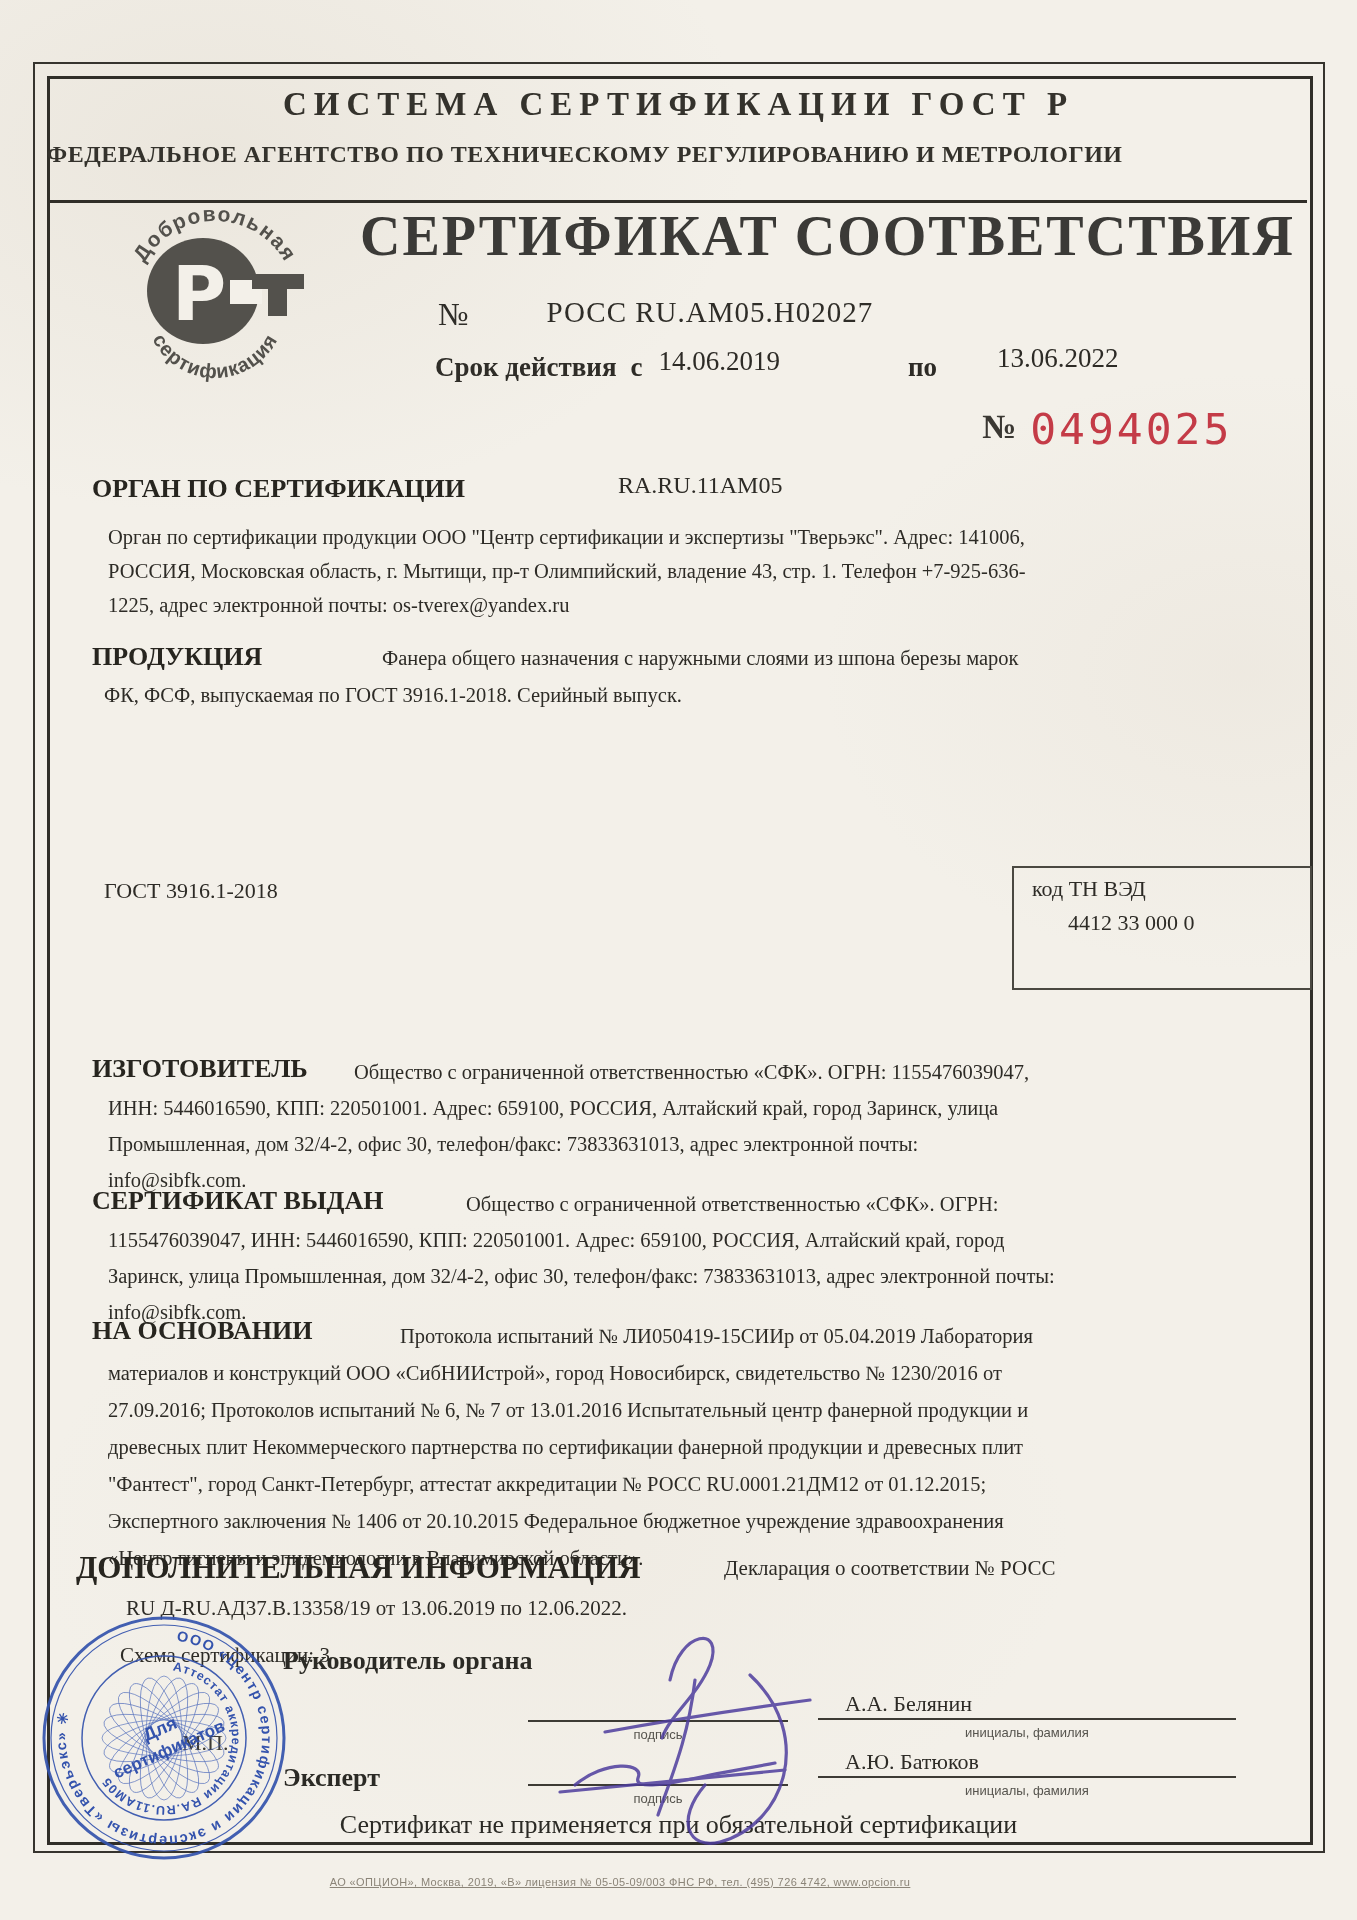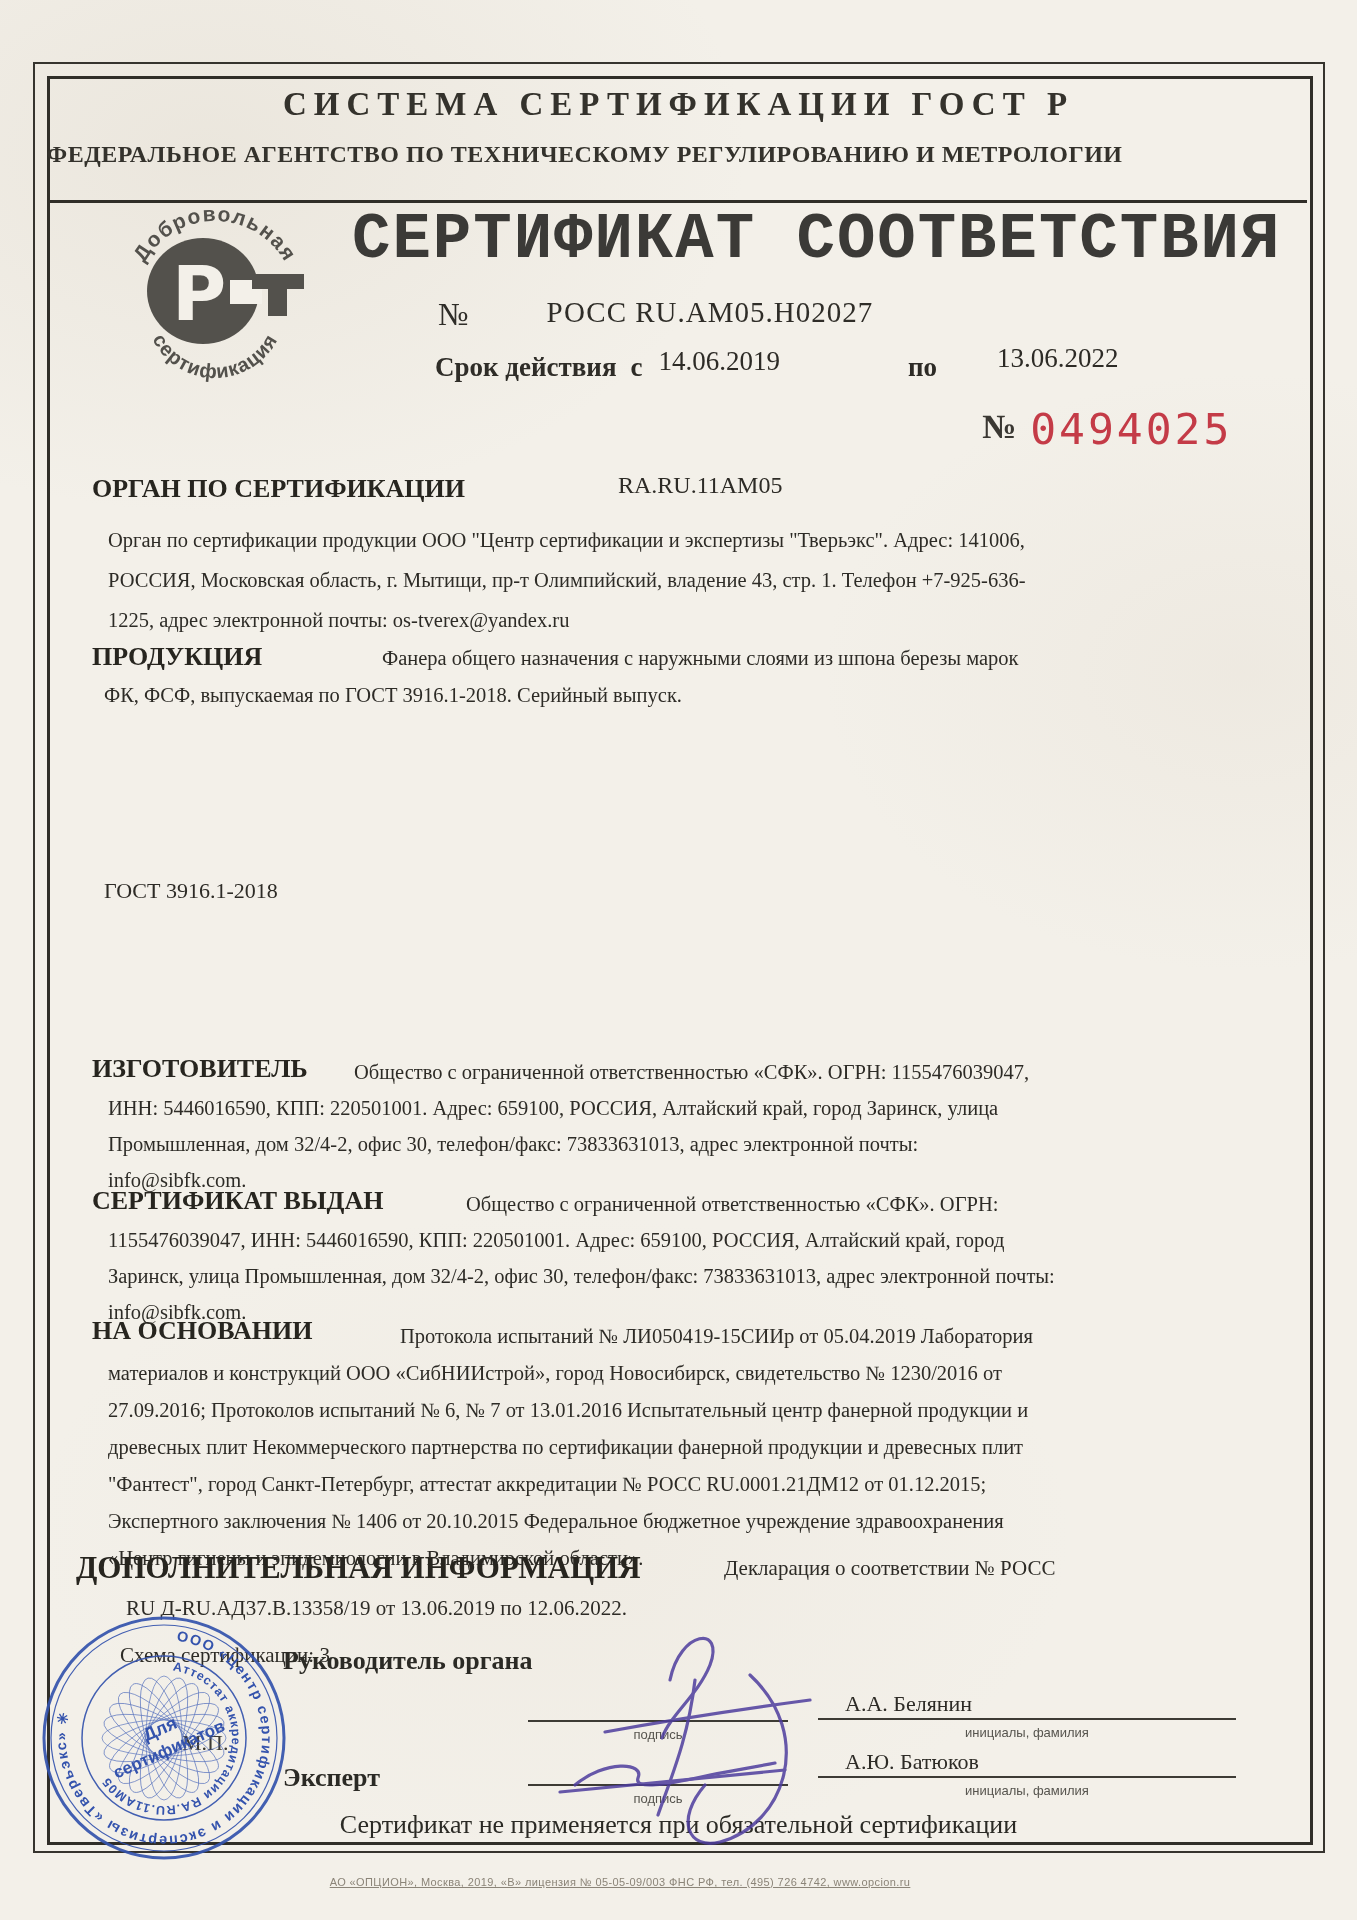--- a/index.html
+++ b/index.html
@@ -14,21 +14,21 @@
   }
   .abs{position:absolute;}
   
   #frame-outer{left:33px; top:62px; width:1288px; height:1787px; border:2px solid #36342e;}
   #frame-inner{left:47px; top:76px; width:1260px; height:1763px; border:3px solid #302e28;}
   #hdr-divider{left:50px; top:200px; width:1257px; height:3px; background:#302e28;}
   
   #hdr1{left:0; top:86px; width:1357px; text-align:center; font-weight:bold; font-size:33px; letter-spacing:7px; color:#34322c;}
   #hdr2{left:0; top:141px; width:1169px; text-align:center; font-weight:bold; font-size:24px; letter-spacing:.5px; color:#34322c;}
   
-  #title{left:352px; top:204px; width:900px; font-family:Liberation Mono, monospace; font-weight:bold; font-size:64px; letter-spacing:2px; color:#3b3a37; white-space:nowrap;}
+  #title{left:360px; top:204px; width:900px; font-family:Liberation Serif, serif; font-weight:bold; font-size:56px; letter-spacing:2px; color:#3b3a37; white-space:nowrap;}
   #certno-row{left:438px; top:296px; display:flex; align-items:flex-start;}
   #certno-row .nosign{font-size:32px; color:#2f2d28;}
   #certno-row .noval{font-size:29px; letter-spacing:1px; margin-left:78px; color:#2f2d28;}
   #validity-row{left:435px; top:352px; display:flex; align-items:flex-start; white-space:nowrap;}
   #validity-row .vlab{font-weight:bold; font-size:27px; color:#2f2d28;}
   #validity-row .vfrom{font-weight:bold; font-size:27px; margin-left:14px;}
   #validity-row .vdate1{font-size:27px; margin-left:16px; position:relative; top:-6px;}
   #validity-row .vto{font-weight:bold; font-size:27px; margin-left:128px;}
   #validity-row .vdate2{font-size:27px; margin-left:60px; position:relative; top:-9px;}
   #blankno-row{left:982px; top:408px; display:flex; align-items:flex-start;}
@@ -39,21 +39,21 @@
   #org-h{left:92px; top:474px; font-size:26px;}
   #org-reg{left:618px; top:472px; font-size:24px; color:#2d2b26;}
   #prod-h{left:92px; top:642px; font-size:26px;}
   #conf-h{left:92px; top:833px; font-size:23px; letter-spacing:.5px;}
   #conf-v{left:104px; top:878px; font-size:22px;}
   #manu-h{left:92px; top:1054px; font-size:26px;}
   #issued-h{left:92px; top:1186px; font-size:26px;}
   #basis-h{left:92px; top:1316px; font-size:26px;}
   #addl-h{left:76px; top:1550px; font-size:31px;}
   
-  .para{font-size:20.5px; line-height:40px; color:#2d2b26; text-align:left;}
+  .para{font-size:20.5px; line-height:34px; color:#2d2b26; text-align:left;}
   #org-text{left:108px; top:520px; width:945px;}
   #prod-text{left:104px; top:640px; width:952px; text-indent:278px; line-height:37px;}
   #manu-text{left:108px; top:1054px; width:945px; text-indent:246px; line-height:36px;}
   #issued-text{left:108px; top:1186px; width:948px; text-indent:358px; line-height:36px;}
   #basis-text{left:108px; top:1318px; width:952px; text-indent:292px; line-height:37px;}
   #addl-text{left:126px; top:1548px; width:956px; text-indent:598px; line-height:40px; font-size:21px;}
   #scheme-text{left:120px; top:1643px; font-size:21px;}
   
   .codebox{border:2px solid #4a4841; background:transparent;}
   #box-ok{left:1012px; top:672px; width:296px; height:126px;}
@@ -137,20 +137,24 @@
   </div>
 
   <div class="abs h" id="org-h">ОРГАН ПО СЕРТИФИКАЦИИ</div>
   <div class="abs" id="org-reg">RA.RU.11АМ05</div>
   <div class="abs para" id="org-text">Орган по сертификации продукции ООО "Центр сертификации и экспертизы "Тверьэкс". Адрес: 141006, РОССИЯ, Московская область, г. Мытищи, пр-т Олимпийский, владение 43, стр. 1. Телефон +7-925-636-1225, адрес электронной почты: os-tverex@yandex.ru</div>
 
   <div class="abs h" id="prod-h">ПРОДУКЦИЯ</div>
   <div class="abs para" id="prod-text">Фанера общего назначения с наружными слоями из шпона березы марок ФК, ФСФ, выпускаемая по ГОСТ 3916.1-2018. Серийный выпуск.</div>
 
   <div class="abs" id="conf-v">ГОСТ 3916.1-2018</div>
+  <div class="abs codebox" id="box-tnved">
+    <div class="codelabel">код ТН ВЭД</div>
+    <div class="codeval">4412 33 000 0</div>
+  </div>
 
   <div class="abs h" id="manu-h">ИЗГОТОВИТЕЛЬ</div>
   <div class="abs para" id="manu-text">Общество с ограниченной ответственностью «СФК». ОГРН: 1155476039047, ИНН: 5446016590, КПП: 220501001. Адрес: 659100, РОССИЯ, Алтайский край, город Заринск,  улица Промышленная, дом 32/4-2, офис 30, телефон/факс: 73833631013, адрес электронной почты: info@sibfk.com.</div>
 
   <div class="abs h" id="issued-h">СЕРТИФИКАТ ВЫДАН</div>
   <div class="abs para" id="issued-text">Общество с ограниченной ответственностью «СФК». ОГРН: 1155476039047, ИНН: 5446016590, КПП: 220501001. Адрес: 659100, РОССИЯ, Алтайский край, город Заринск,  улица Промышленная, дом 32/4-2, офис 30, телефон/факс: 73833631013, адрес электронной почты: info@sibfk.com.</div>
 
   <div class="abs h" id="basis-h">НА ОСНОВАНИИ</div>
   <div class="abs para" id="basis-text">Протокола испытаний № ЛИ050419-15СИИр от 05.04.2019 Лаборатория материалов и конструкций ООО «СибНИИстрой», город Новосибирск, свидетельство № 1230/2016 от 27.09.2016; Протоколов испытаний № 6, № 7 от 13.01.2016 Испытательный центр фанерной продукции и древесных плит Некоммерческого партнерства по сертификации фанерной продукции и древесных плит "Фантест", город Санкт-Петербург, аттестат аккредитации № РОСС RU.0001.21ДМ12 от 01.12.2015;  Экспертного заключения № 1406 от 20.10.2015 Федеральное бюджетное учреждение здравоохранения «Центр гигиены и эпидемиологии в Владимирской области».</div>
 

